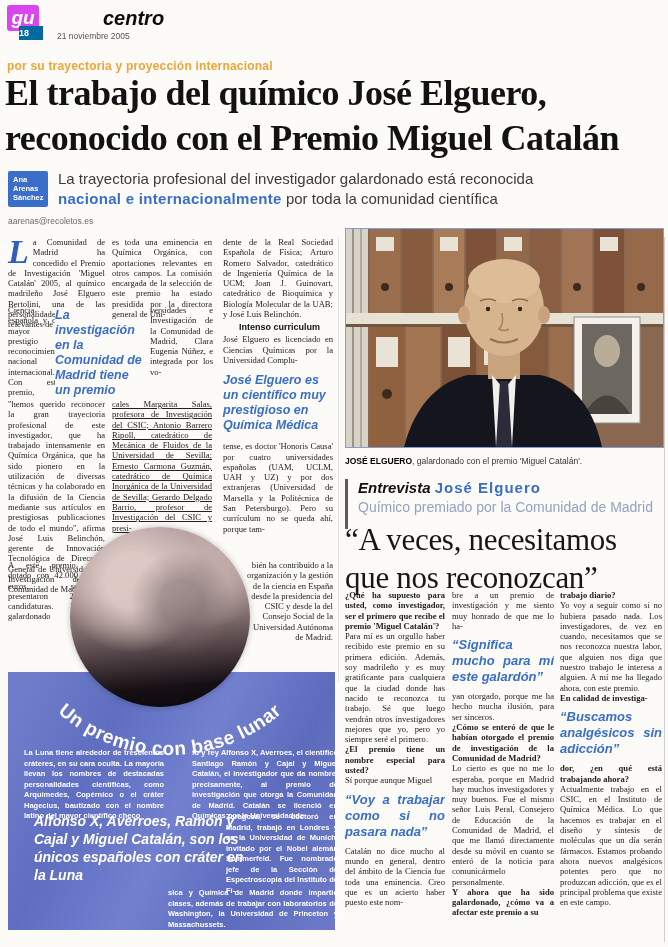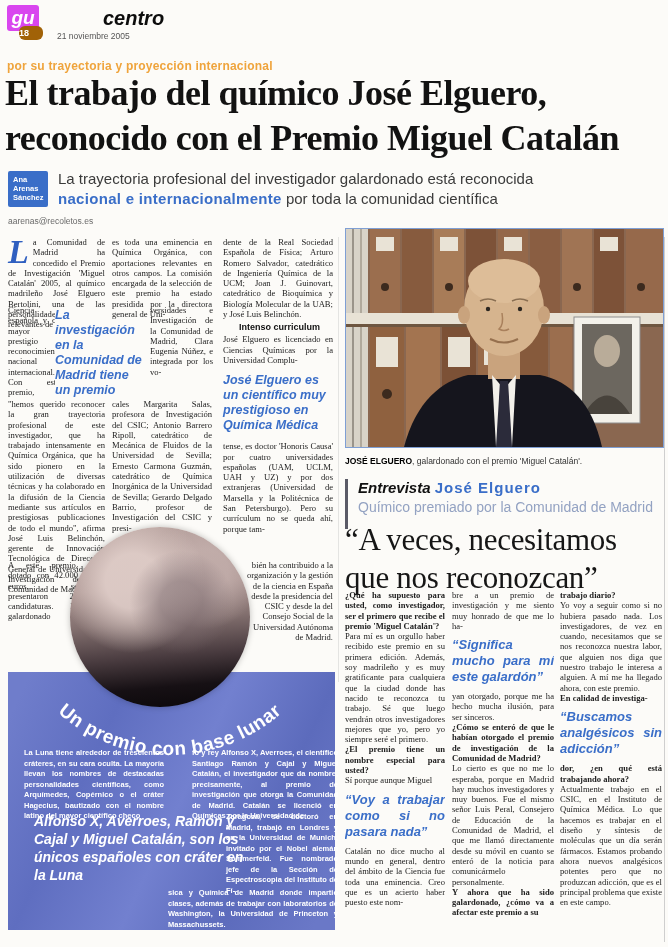--- a/index.html
+++ b/index.html
@@ -2,21 +2,21 @@
 <html><head>
 <meta charset="utf-8">
 <style>
   html,body{margin:0;padding:0;background:#e9e7e2;}
   #page{position:relative;width:668px;height:947px;background:#fcfbf8;overflow:hidden;
         font-family:"Liberation Serif",serif;color:#1c1c1c;}
   .abs{position:absolute;}
   
   .gu-box{left:7px;top:5px;width:32px;height:26px;background:#d946ef;border-radius:3px;
           color:#fff;font:italic 700 19px "Liberation Sans",sans-serif;text-align:center;line-height:25px;}
-  .gu-num{left:19px;top:26px;width:24px;height:14px;background:#a16207;border-radius:6px;
+  .gu-num{left:19px;top:26px;width:24px;height:14px;background:#0369a1;border-radius:0;
           color:#fff;font:700 9px "Liberation Sans",sans-serif;text-align:right;line-height:14px;padding-right:17px;box-sizing:border-box;}
   .section{left:56px;top:7px;font:italic 700 20px "Liberation Sans",sans-serif;color:#0d0d0d;margin-left:47px;}
   .date{left:57px;top:31px;font:400 8.5px "Liberation Sans",sans-serif;color:#555;}
   .kicker{left:7px;top:59px;font:700 12px "Liberation Sans",sans-serif;color:#efa43c;letter-spacing:.2px;}
   .headline{left:5px;top:71px;width:660px;font:700 36px/45px "Liberation Serif",serif;color:#121212;letter-spacing:-.5px;}
   .byline-box{left:8px;top:171px;width:40px;height:36px;background:#3a6ec8;border-radius:2px;
           color:#fff;font:700 7.5px/9.2px "Liberation Sans",sans-serif;padding:4px 0 8px 5px;box-sizing:border-box;}
   .standfirst{left:58px;top:169px;width:580px;font:400 15px/19.5px "Liberation Sans",sans-serif;color:#3b3b3b;}
   .standfirst b{color:#3a6ec8;font-weight:700;letter-spacing:.3px;}
   .email{left:8px;top:216px;font:400 8.5px "Liberation Sans",sans-serif;color:#6a6a6a;}
@@ -84,21 +84,21 @@
     <span class="dropcap">L</span><span>a Comunidad de Madrid ha concedido el Premio de Investigación 'Miguel Catalán' 2005, al químico madrileño José Elguero Bertolini, una de las personalidades más relevantes de la</span>
   </div>
   <div class="abs bt" style="left:8px;top:305px;width:52px;">Ciencia española y de mayor prestigio y reconocimiento nacional e internacional. Con este premio,</div>
   <div class="abs bt" style="left:8px;top:399px;width:97px;">"hemos querido reconocer la gran trayectoria profesional de este investigador, que ha trabajado intensamente en Química Orgánica, que ha sido pionero en la utilización de diversas técnicas y ha colaborado en la difusión de la Ciencia mediante sus artículos en prestigiosas publicaciones de todo el mundo", afirma José Luis Belinchón, gerente de Innovación Tecnológica de Dirección General de Universidades e Investigación de la Comunidad de Madrid.</div>
   <div class="abs bt" style="left:8px;top:560px;width:70px;">A este premio, dotado con 42.000 euros, se presentaron 23 candidaturas. El galardonado</div>
 
   <div class="abs bq" style="left:55px;top:308px;width:92px;background:#fcfbf8;">La investigación en la Comunidad de Madrid tiene un premio</div>
 
   <div class="abs bt" style="left:112px;top:237px;width:100px;">es toda una eminencia en Química Orgánica, con aportaciones relevantes en otros campos. La comisión encargada de la selección de este premio ha estado presidida por la directora general de Uni-</div>
   <div class="abs bt" style="left:150px;top:305px;width:63px;">versidades e Investigación de la Comunidad de Madrid, Clara Eugenia Núñez, e integrada por los vo-</div>
-  <div class="abs bt" style="left:112px;top:399px;width:100px;">cales Margarita Salas, profesora de Investigación del CSIC; Antonio Barrero Ripoll, catedrático de Mecánica de Fluidos de la Universidad de Sevilla; Ernesto Carmona Guzmán, catedrático de Química Inorgánica de la Universidad de Sevilla; Gerardo Delgado Barrio, profesor de Investigación del CSIC y presi-</div>
+  <div class="abs bt" style="left:112px;top:399px;width:100px;text-decoration:underline;">cales Margarita Salas, profesora de Investigación del CSIC; Antonio Barrero Ripoll, catedrático de Mecánica de Fluidos de la Universidad de Sevilla; Ernesto Carmona Guzmán, catedrático de Química Inorgánica de la Universidad de Sevilla; Gerardo Delgado Barrio, profesor de Investigación del CSIC y presi-</div>
 
   <div class="abs" style="left:223px;top:237px;width:110px;">
     <div class="bt">dente de la Real Sociedad Española de Física; Arturo Romero Salvador, catedrático de Ingeniería Química de la UCM; Joan J. Guinovart, catedrático de Bioquímica y Biología Molecular de la UAB; y José Luis Belinchón.</div>
     <div class="subhead-bold">Intenso curriculum</div>
     <div class="bt">José Elguero es licenciado en Ciencias Químicas por la Universidad Complu-</div>
     <div class="bq" style="margin:8px 0;">José Elguero es un científico muy prestigioso en Química Médica</div>
     <div class="bt">tense, es doctor 'Honoris Causa' por cuatro universidades españolas (UAM, UCLM, UAH y UZ) y por dos extranjeras (Universidad de Marsella y la Politécnica de San Petersburgo). Pero su currículum no se queda ahí, porque tam-</div>
   </div>
   <div class="abs bt" style="left:246px;top:560px;width:87px;text-align:right;">bién ha contribuido a la organización y la gestión de la ciencia en España desde la presidencia del CSIC y desde la del Consejo Social de la Universidad Autónoma de Madrid.</div>
 

